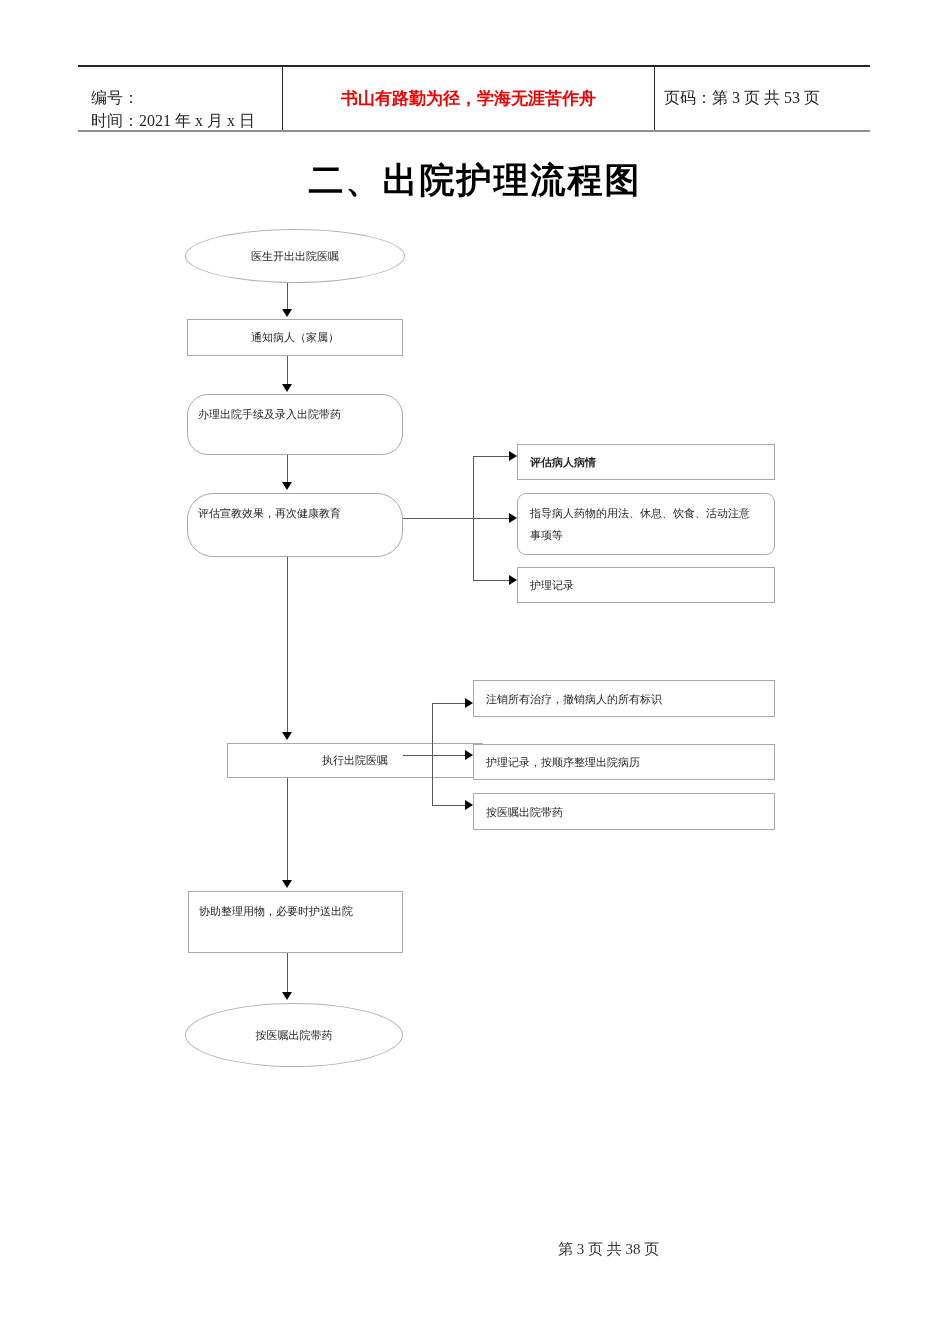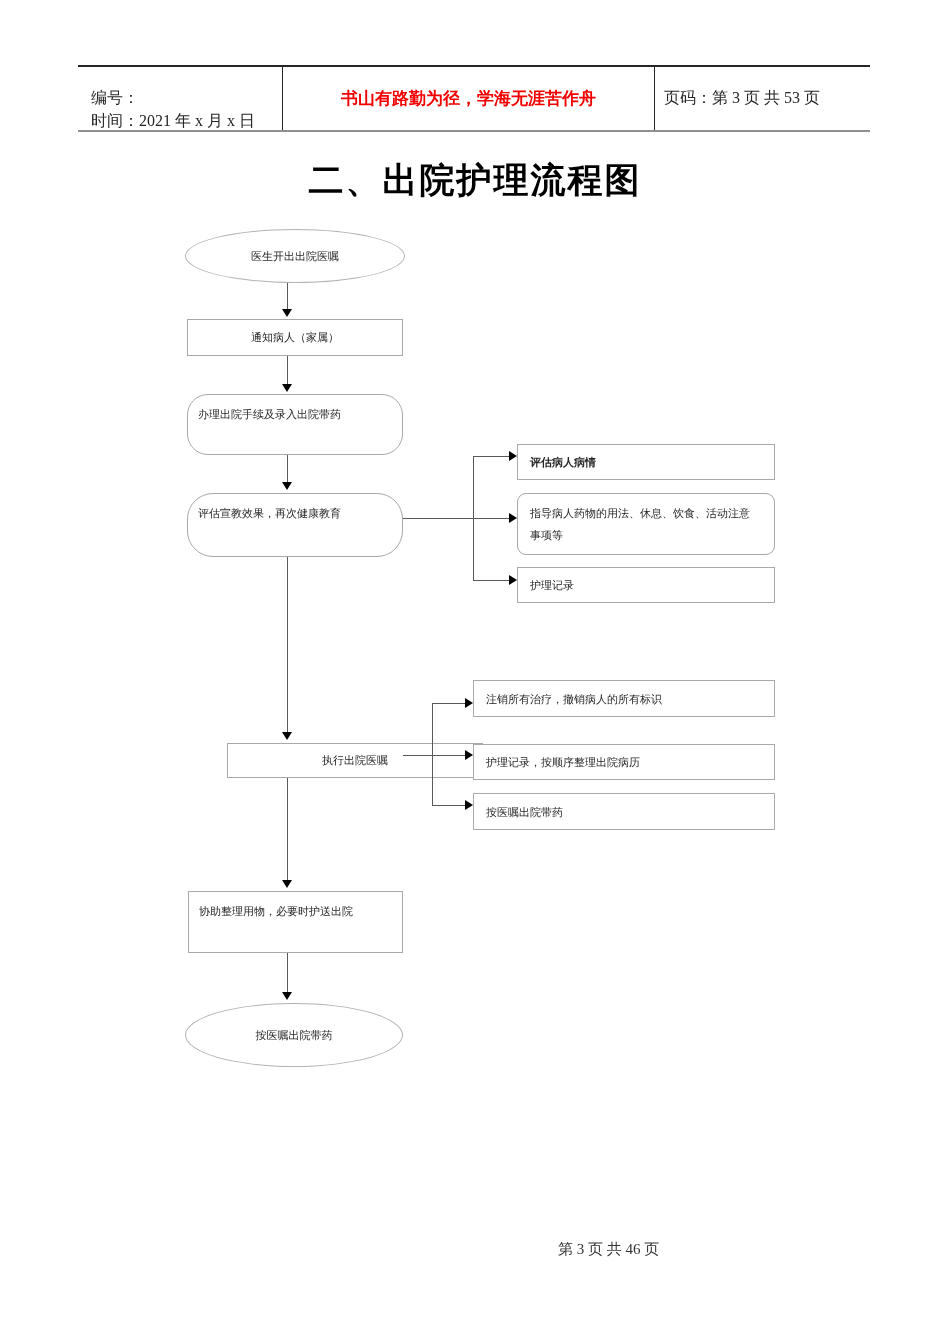--- a/index.html
+++ b/index.html
@@ -130,15 +130,15 @@
     <div class="hl" style="left:403px;top:755px;width:62px;"></div>
     <div class="ar" style="left:465px;top:750px;"></div>
     <div class="vl" style="left:432px;top:703px;height:102px;"></div>
     <div class="hl" style="left:432px;top:703px;width:33px;"></div>
     <div class="ar" style="left:465px;top:698px;"></div>
     <div class="hl" style="left:432px;top:805px;width:33px;"></div>
     <div class="ar" style="left:465px;top:800px;"></div>
 
   </div>
 
-  <div class="footer">第 3 页 共 46 页</div>
+  <div class="footer">第 3 页 共 38 页</div>
 
 </div>
 
 </body></html>

